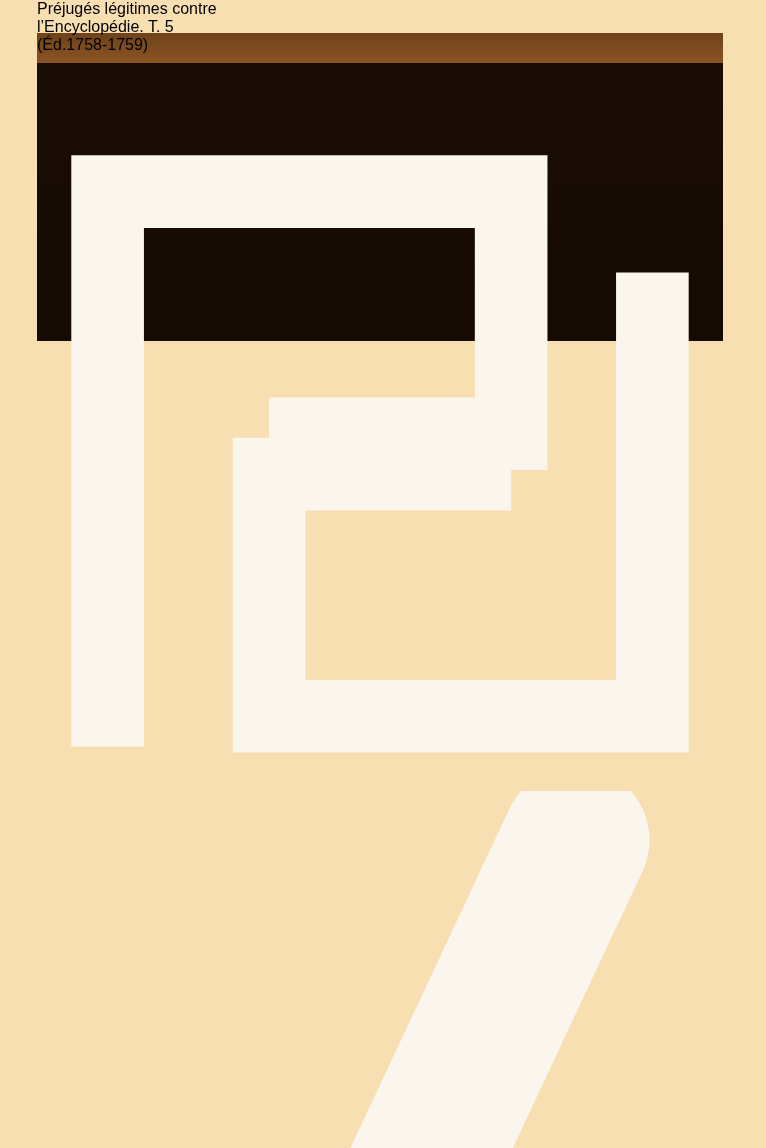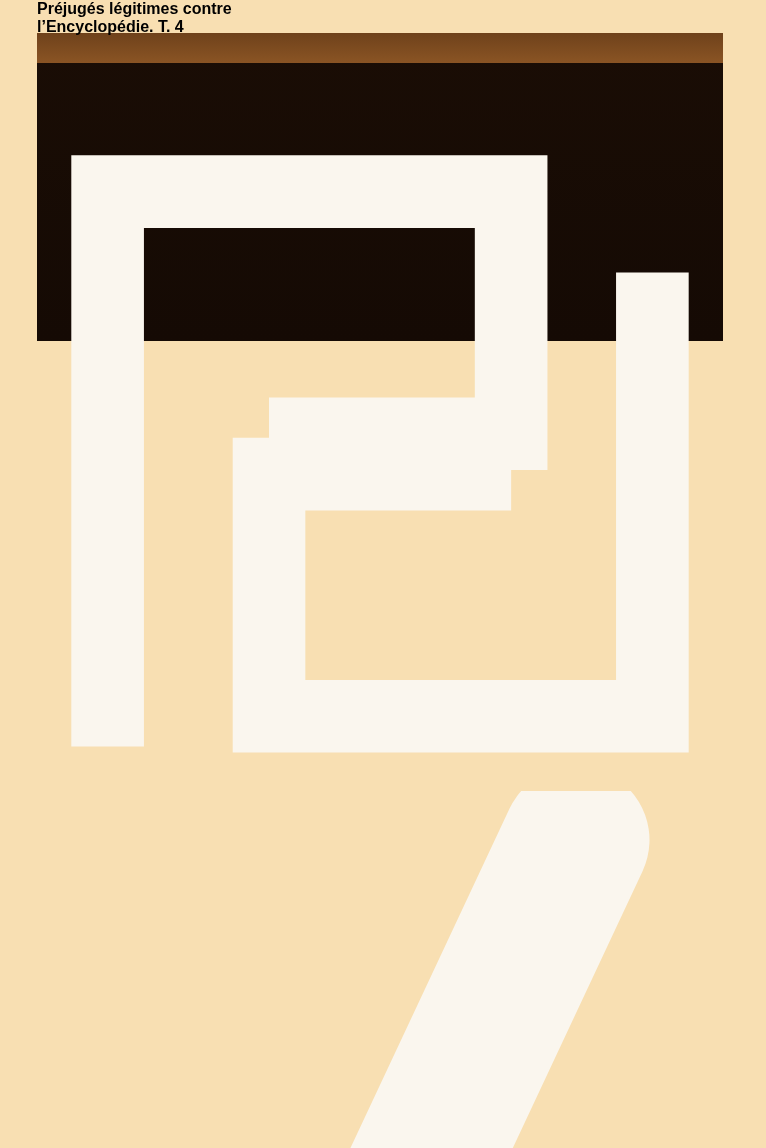--- a/index.html
+++ b/index.html
@@ -1,21 +1,21 @@
 <!DOCTYPE html>
 <html><head>
 <meta charset="utf-8">
 <style>
   html,body{margin:0;padding:0;}
   body{
     width:766px;height:1148px;position:relative;overflow:hidden;
     background:#f8dfb2;
     font-family:"Liberation Sans",sans-serif;
   }
-  .block{position:absolute;left:37px;width:686px;overflow:hidden;font-weight:bold;}
+  .block{position:absolute;left:37px;width:686px;overflow:hidden;}
 
   
   .photo-top{top:33px;height:308px;background:linear-gradient(180deg,#1a0d05,#150a04);}
   .upper-strip{position:absolute;left:0;top:0;width:100%;height:30px;
     background:linear-gradient(180deg,#6f421b,#8a5424);}
   .lying-book{position:absolute;left:385px;top:0;width:301px;height:88px;
     background:linear-gradient(180deg,#8a4e1d,#a express 0;background:linear-gradient(180deg,#8a4e1d,#a express);}
   .lying-book{background:linear-gradient(180deg,#7c451a 0%,#a express 0);}
   
   .lying-book{background:linear-gradient(180deg,#7c451a,#9a5a22 40%,#6f3d15);}
@@ -155,21 +155,22 @@
       </div>
   </div>
   <div class="gap-shadow"></div>
   <div class="vignette"></div>
   <div class="author">Abraham Joseph de Chaumeix</div>
 </div>
 
 <div class="block white-band">
   <div class="title">
     <div>Préjugés légitimes contre</div>
-    <div>l’Encyclopédie. T. 4</div>
+    <div>l’Encyclopédie. T. 5</div>
+    <div>(Éd.1758-1759)</div>
   </div>
 </div>
 
 <div class="block photo-bottom">
   <div class="pile pile-left">
     <div class="prow pr1">
       <div class="seg dark" style="width:58px"></div>
       <div class="seg dark" style="width:92px"></div>
       <div class="seg dark" style="width:58px"></div>
       <div class="seg dark" style="width:102px"></div>

